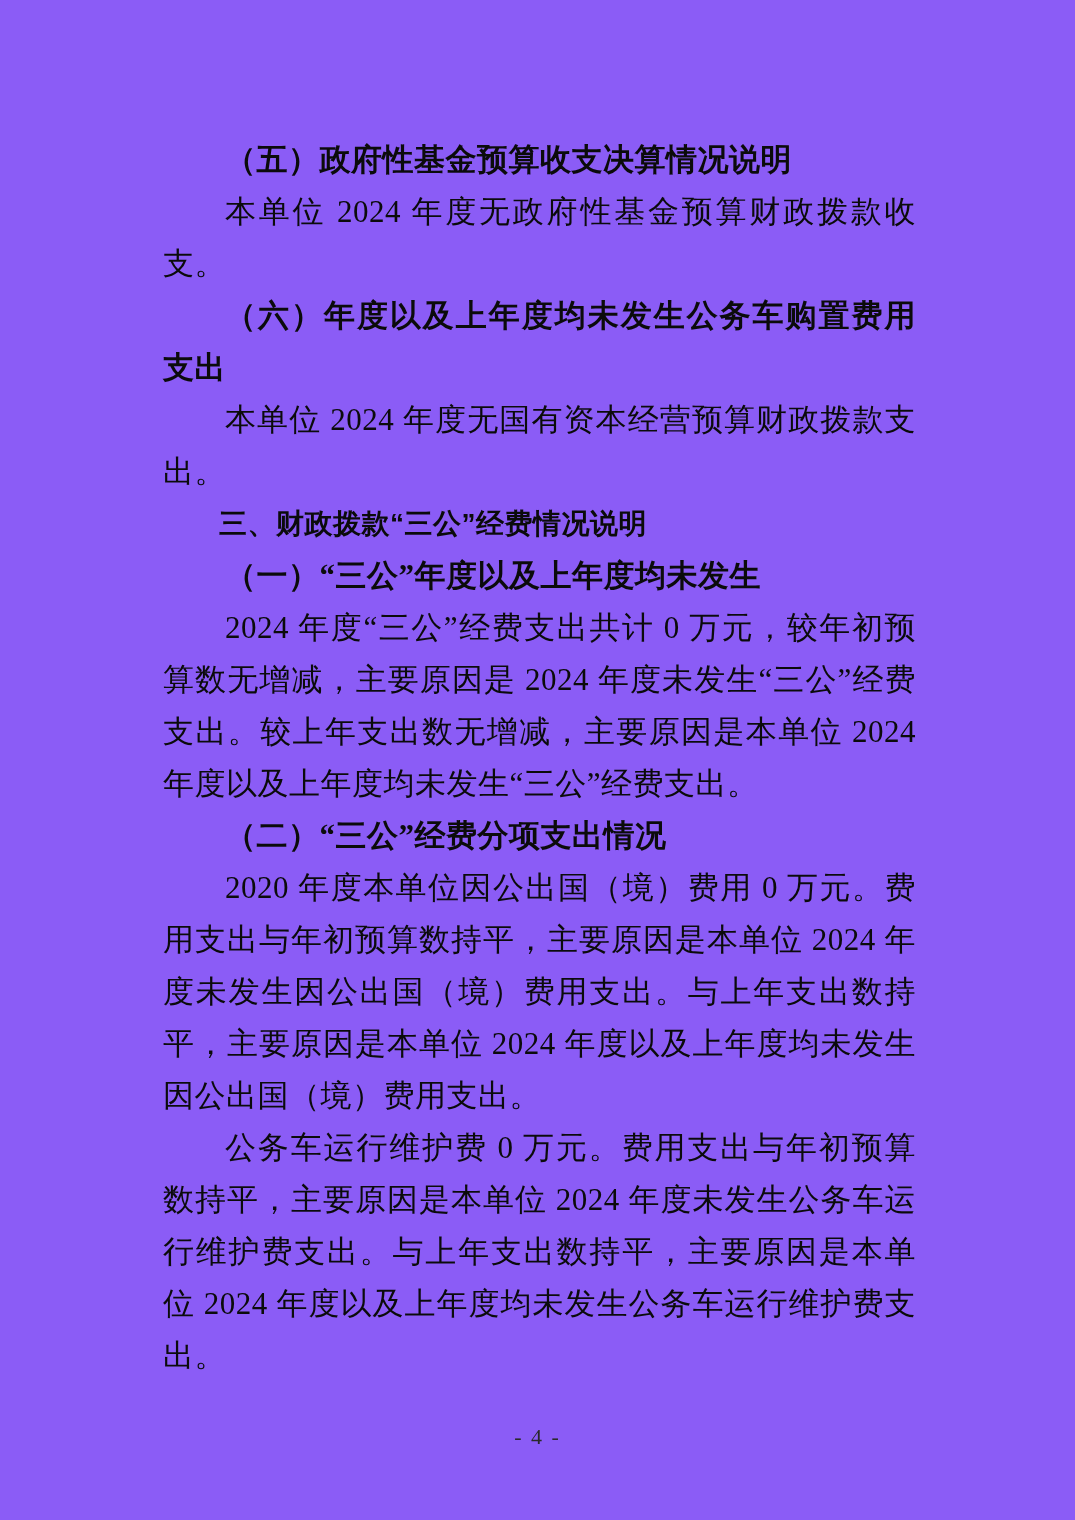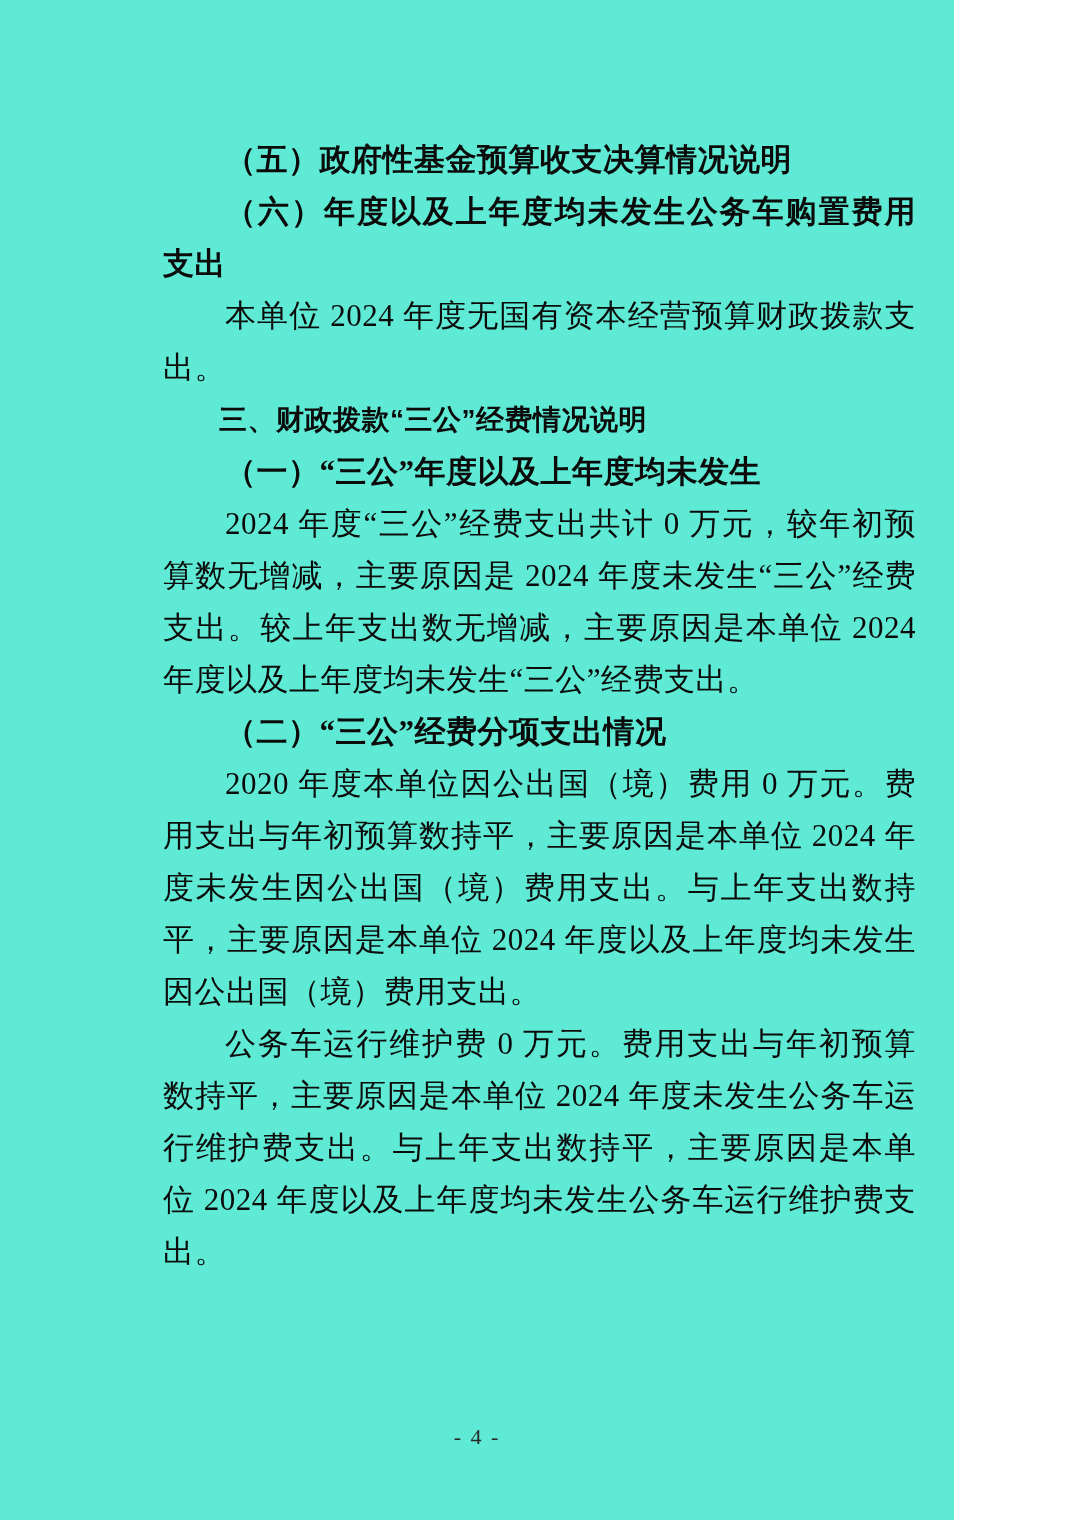--- a/index.html
+++ b/index.html
@@ -2,23 +2,23 @@
 <html><head>
 <meta charset="utf-8">
 <style>
   * { margin: 0; padding: 0; box-sizing: border-box; }
   html, body {
     background: #ffffff;
     font-family: "Liberation Serif", "DejaVu Serif", serif;
   }
   .page {
     position: relative;
-    width: 954px;
+    width: 1075px;
     height: 1520px;
-    background: #5eead4;
+    background: #8b5cf6;
     overflow: hidden;
   }
   .content {
     position: absolute;
     left: 163px;
     top: 134px;
     width: 753px;
     color: #0b0b0b;
   }
   .content p {
@@ -50,20 +50,21 @@
     font-family: "Liberation Serif", "DejaVu Serif", serif;
     letter-spacing: 2px;
   }
 </style>
 </head>
 <body>
 
 <div class="page">
   <div class="content">
     <p class="subheading">（五）政府性基金预算收支决算情况说明</p>
+    <p class="body">本单位 2024 年度无政府性基金预算财政拨款收支。</p>
     <p class="subheading">（六）年度以及上年度均未发生公务车购置费用支出</p>
     <p class="body">本单位 2024 年度无国有资本经营预算财政拨款支出。</p>
     <p class="section-heading">三、财政拨款“三公”经费情况说明</p>
     <p class="subheading">（一）“三公”年度以及上年度均未发生</p>
     <p class="body">2024 年度“三公”经费支出共计 0 万元，较年初预算数无增减，主要原因是 2024 年度未发生“三公”经费支出。较上年支出数无增减，主要原因是本单位 2024 年度以及上年度均未发生“三公”经费支出。</p>
     <p class="subheading">（二）“三公”经费分项支出情况</p>
     <p class="body">2020 年度本单位因公出国（境）费用 0 万元。费用支出与年初预算数持平，主要原因是本单位 2024 年度未发生因公出国（境）费用支出。与上年支出数持平，主要原因是本单位 2024 年度以及上年度均未发生因公出国（境）费用支出。</p>
     <p class="body">公务车运行维护费 0 万元。费用支出与年初预算数持平，主要原因是本单位 2024 年度未发生公务车运行维护费支出。与上年支出数持平，主要原因是本单位 2024 年度以及上年度均未发生公务车运行维护费支出。</p>
   </div>
   <div class="page-footer">- 4 -</div>

